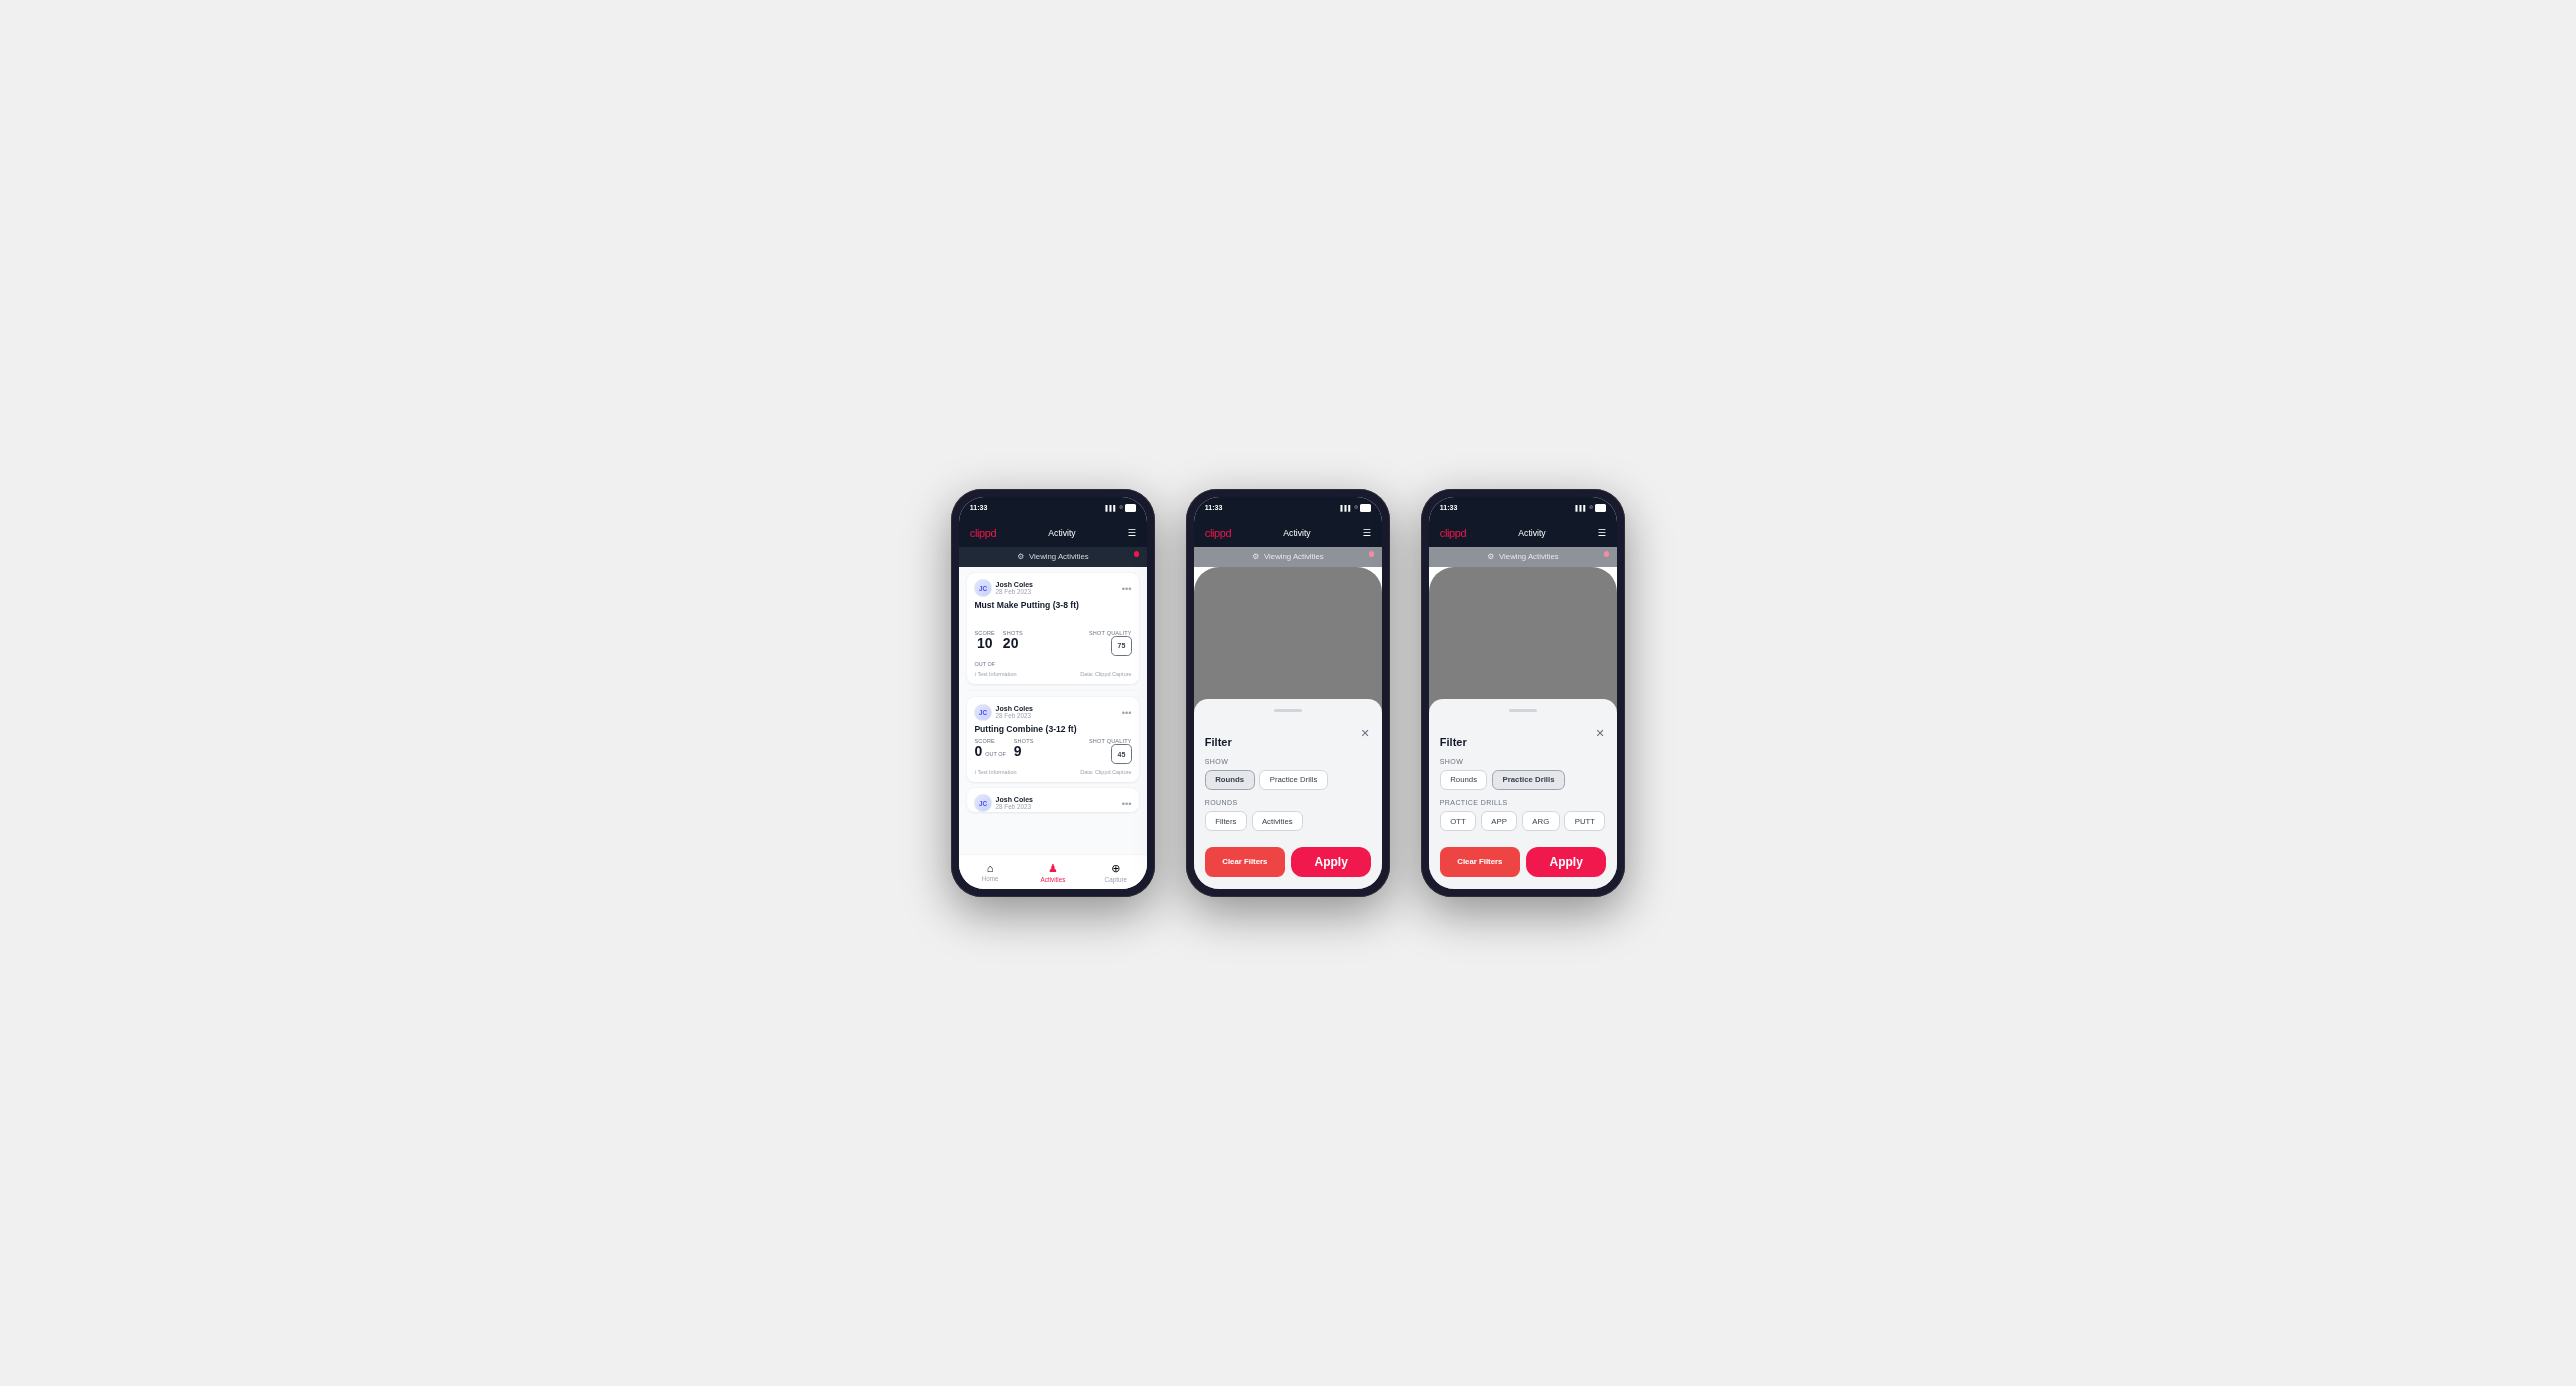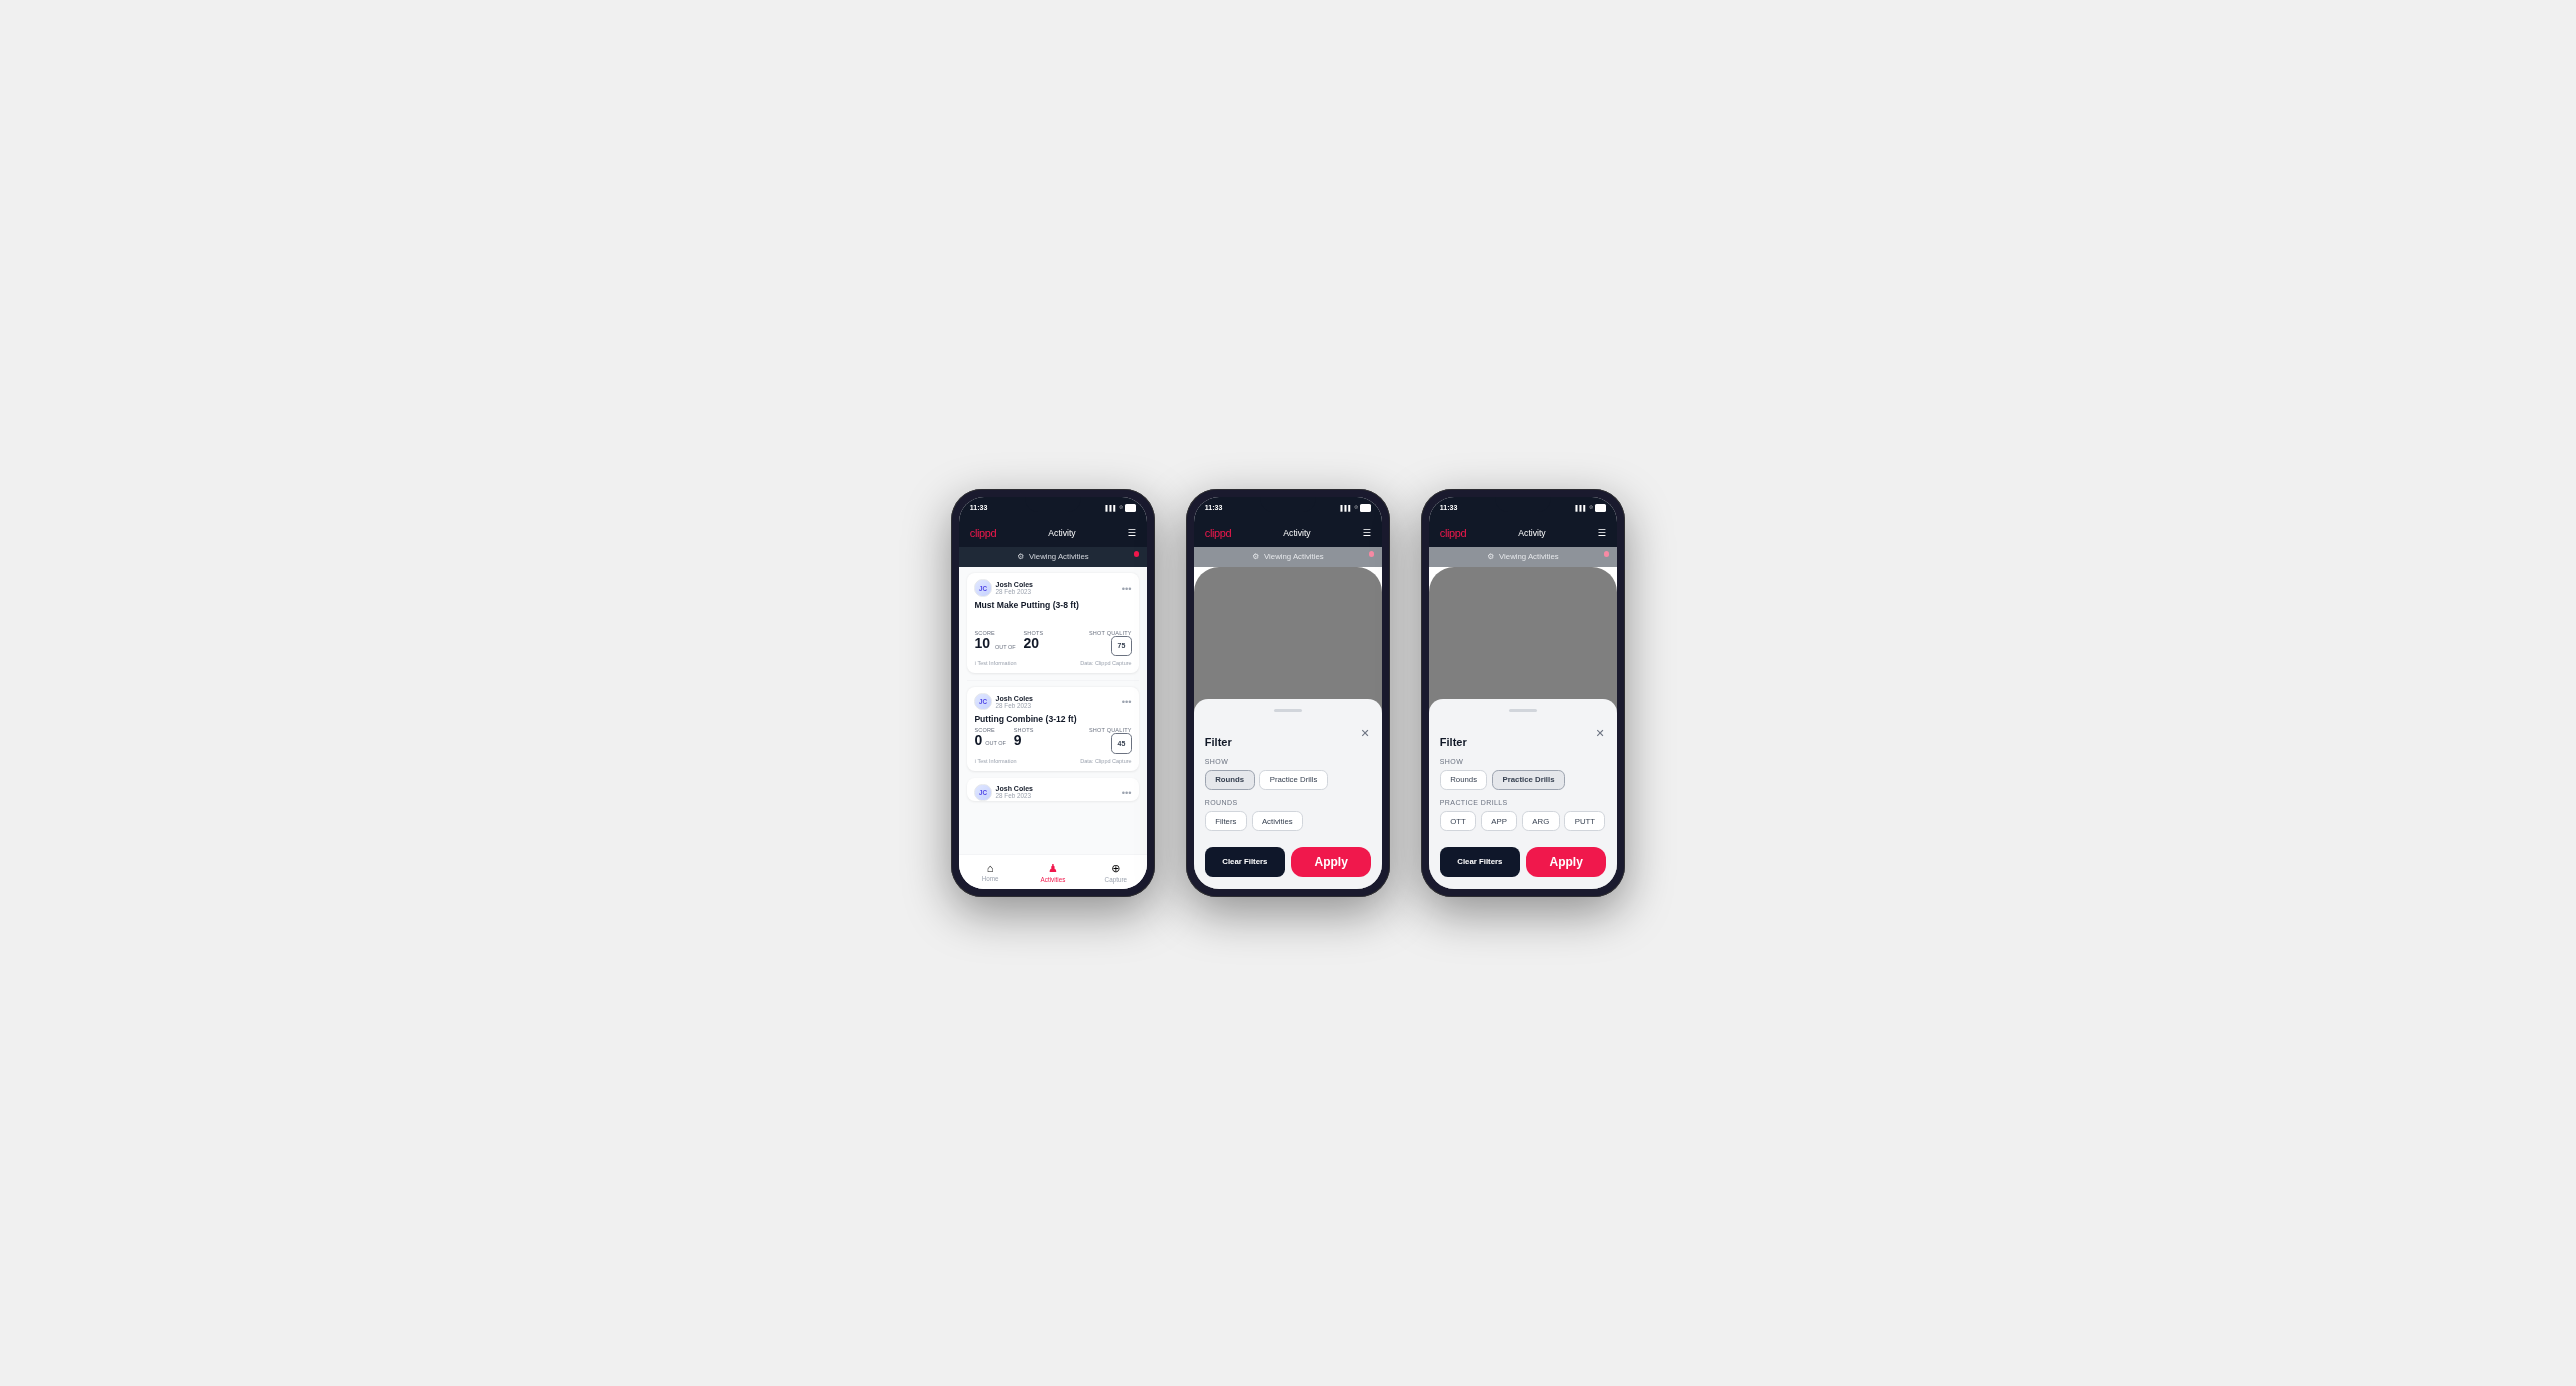--- a/index.html
+++ b/index.html
@@ -354,21 +354,21 @@
       font-weight: 600;
     }
     .filter-actions {
       display: flex;
       gap: 6.3px;
       margin-top: 15.7px;
     }
     .btn-clear {
       flex: 1;
       padding: 7.8px;
-      background: #0f172a;
+      background: #ef4444;
       color: #fff;
       border: none;
       border-radius: 7.8px;
       font-size: 7.8px;
       font-weight: 600;
       cursor: pointer;
     }
     .btn-apply {
       flex: 1;
       padding: 7.8px;
@@ -430,21 +430,21 @@
                 <div class="user-name">Josh Coles</div>
                 <div class="user-date">28 Feb 2023</div>
               </div>
             </div>
             <span class="more-dots">•••</span>
           </div>
           <div class="activity-title">Must Make Putting (3-8 ft)</div>
           <div class="stats-row">
             <div>
               <div class="stat-label">Score</div>
-              <div style="display:flex;align-items:flex-end;gap:5px;">
+              <div style="display:flex;align-items:center;gap:11px;flex-direction:column;">
                 <span class="stat-value">10</span>
                 <span class="stat-out-of">OUT OF</span>
               </div>
             </div>
             <div style="margin-left:4.7px;margin-top:16px;">
               <div class="stat-label">Shots</div>
               <span class="stat-value">20</span>
             </div>
             <div style="margin-left:auto;">
               <div class="stat-label">Shot Quality</div>

